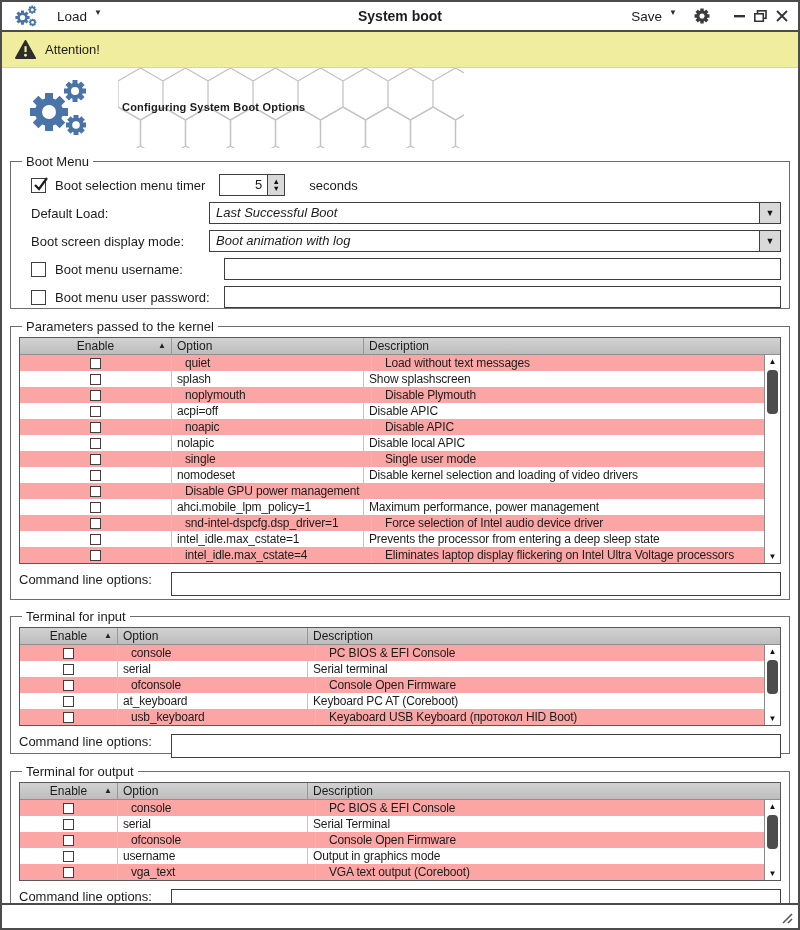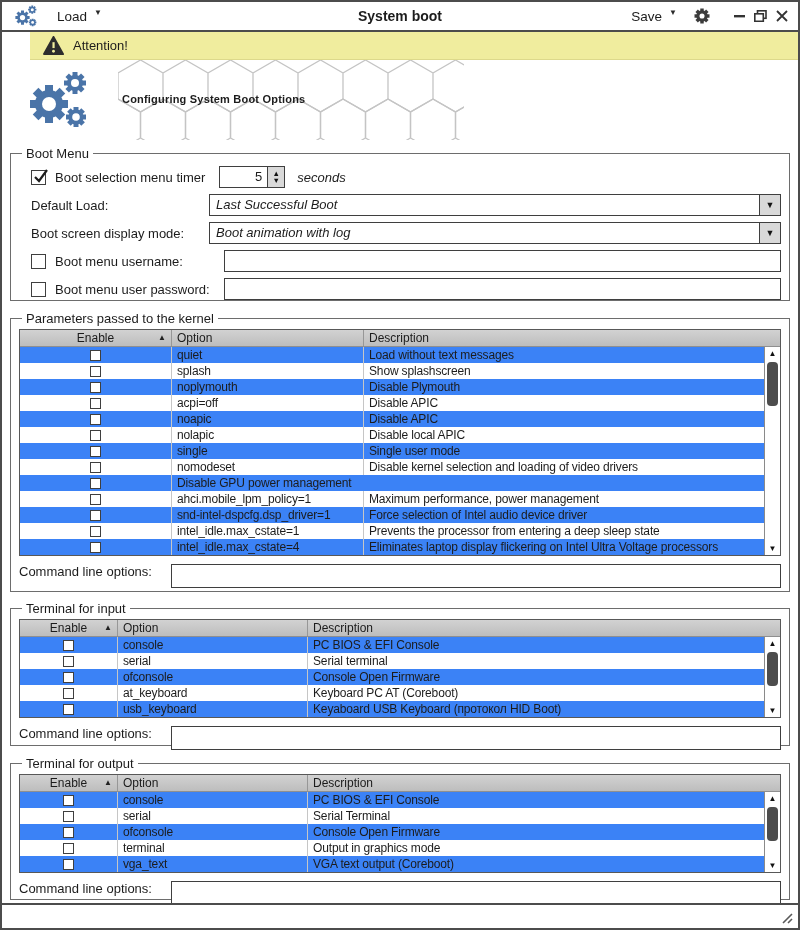--- a/index.html
+++ b/index.html
@@ -26,27 +26,26 @@
   .tb-left { display:flex; align-items:center; gap:18px; z-index:1; }
   .menu-btn { display:flex; gap:7px; font-size:13.5px; cursor:default; }
   .tri { font-size:8px; color:#2b2b2b; line-height:1; }
   .tb-title { position:absolute; left:0; right:0; text-align:center; font-weight:bold; font-size:14px; }
   .tb-right { margin-left:auto; display:flex; align-items:center; gap:16px; z-index:1; }
   .winctl { display:flex; align-items:center; gap:8px; margin-left:6px; }
   .winbtn { width:13px; height:13px; display:flex; align-items:center; justify-content:center; }
 
   
   .attention {
-    height: 28px;
+    height: 36px;
     background: #f0ed9e;
     border-bottom: 1px solid #ddd98b;
     display: flex; align-items: center; gap: 9px;
     padding: 0 13px;
     font-size: 13px;
-    margin-left: 28px;
   }
 
   
   .hero { height: 80px; position: relative; background:#fff; overflow:hidden; }
   .hexband { position:absolute; left:116px; top:0; }
   .hero-gears { position:absolute; left:20px; top:8px; }
   .hero-title { position:absolute; left:120px; top:33px; font-size:11px; font-weight:bold; letter-spacing:.2px; }
 
   
   fieldset {
@@ -73,21 +72,21 @@
   }
   .checkbox .check { display:none; position:absolute; left:0px; top:-3px; }
   .checkbox.checked .check { display:block; }
   .checkbox.small { width:11px; height:11px; border-width:1.2px; }
 
   .spinbox { width:66px; height:22px; border:1.6px solid #3f3f3f; display:flex; margin-left:14px; background:#fff; }
   .spin-val { flex:1; text-align:right; padding:2px 5px 0 0; font-size:13px; }
   .spin-btns { width:17px; border-left:1.6px solid #3f3f3f; background:#d9d9d9;
     display:flex; flex-direction:column; align-items:center; justify-content:center; }
   .spin-btns .tri { font-size:7.5px; line-height:7px; color:#101010; }
-  .unit { margin-left:12px;font-style:italic; }
+  .unit { margin-left:24px; }
 
   .combobox { flex:1; height:22px; border:1.6px solid #3f3f3f; display:flex; background:#fff;font-style:italic; }
   .cb-text { flex:1; font-size:13px; padding:2px 0 0 6px; white-space:nowrap; overflow:hidden; }
   .cb-btn { width:21px; border-left:1.6px solid #3f3f3f; background:#d9d9d9;
     display:flex; align-items:center; justify-content:center; }
   .cb-btn .tri { font-size:9px; color:#141414; }
 
   .textfield { flex:1; height:22px; border:1.6px solid #3f3f3f; background:#fff;
     font-family:"Liberation Sans",sans-serif; font-size:13px; padding:0 5px; outline:none; }
 
@@ -102,21 +101,21 @@
   .sort { position:absolute; right:5px; top:50%; transform:translateY(-54%); font-size:8px; color:#222; }
   .c-op, .c-de { padding-left:5px; }
 
   .k-tbl .c-en { width:152px; flex:none; }
   .k-tbl .c-op { width:192px; flex:none; }
   .t-tbl .c-en { width:98px;  flex:none; }
   .t-tbl .c-op { width:190px; flex:none; }
   .c-de { flex:1; }
 
   .trow { display:flex; height:16px; font-size:12px; letter-spacing:-0.15px; background:#fff; }
-  .trow.alt { background:#3b82f6; }
+  .trow.alt { background:#fca5a5;gap:8px; }
   .trow .tcell { border-right:1px solid #c6c6c6; }
   .trow .tcell:last-child { border-right:none; }
   .trow .c-en { justify-content:center; }
 
   .vscroll { position:absolute; right:0; top:17px; bottom:0; width:16px;
     border-left:1px solid #8a8a8a; background:#fff; display:flex; flex-direction:column; }
   .sb-btn { height:13px; display:flex; align-items:center; justify-content:center; }
   .sb-btn .tri { font-size:8px; color:#111; }
   .sb-track { flex:1; position:relative; }
   .sb-thumb { position:absolute; left:2px; right:2px; background:#4d4d4d; border-radius:4px; }
@@ -515,21 +514,21 @@
           <div class="tcell c-en">
             <span class="checkbox small"></span>
           </div>
           <div class="tcell c-op">ofconsole</div>
           <div class="tcell c-de">Console Open Firmware</div>
         </div>
         <div class="trow">
           <div class="tcell c-en">
             <span class="checkbox small"></span>
           </div>
-          <div class="tcell c-op">terminal</div>
+          <div class="tcell c-op">username</div>
           <div class="tcell c-de">Output in graphics mode</div>
         </div>
         <div class="trow alt">
           <div class="tcell c-en">
             <span class="checkbox small"></span>
           </div>
           <div class="tcell c-op">vga_text</div>
           <div class="tcell c-de">VGA text output (Coreboot)</div>
         </div>
       </div>

